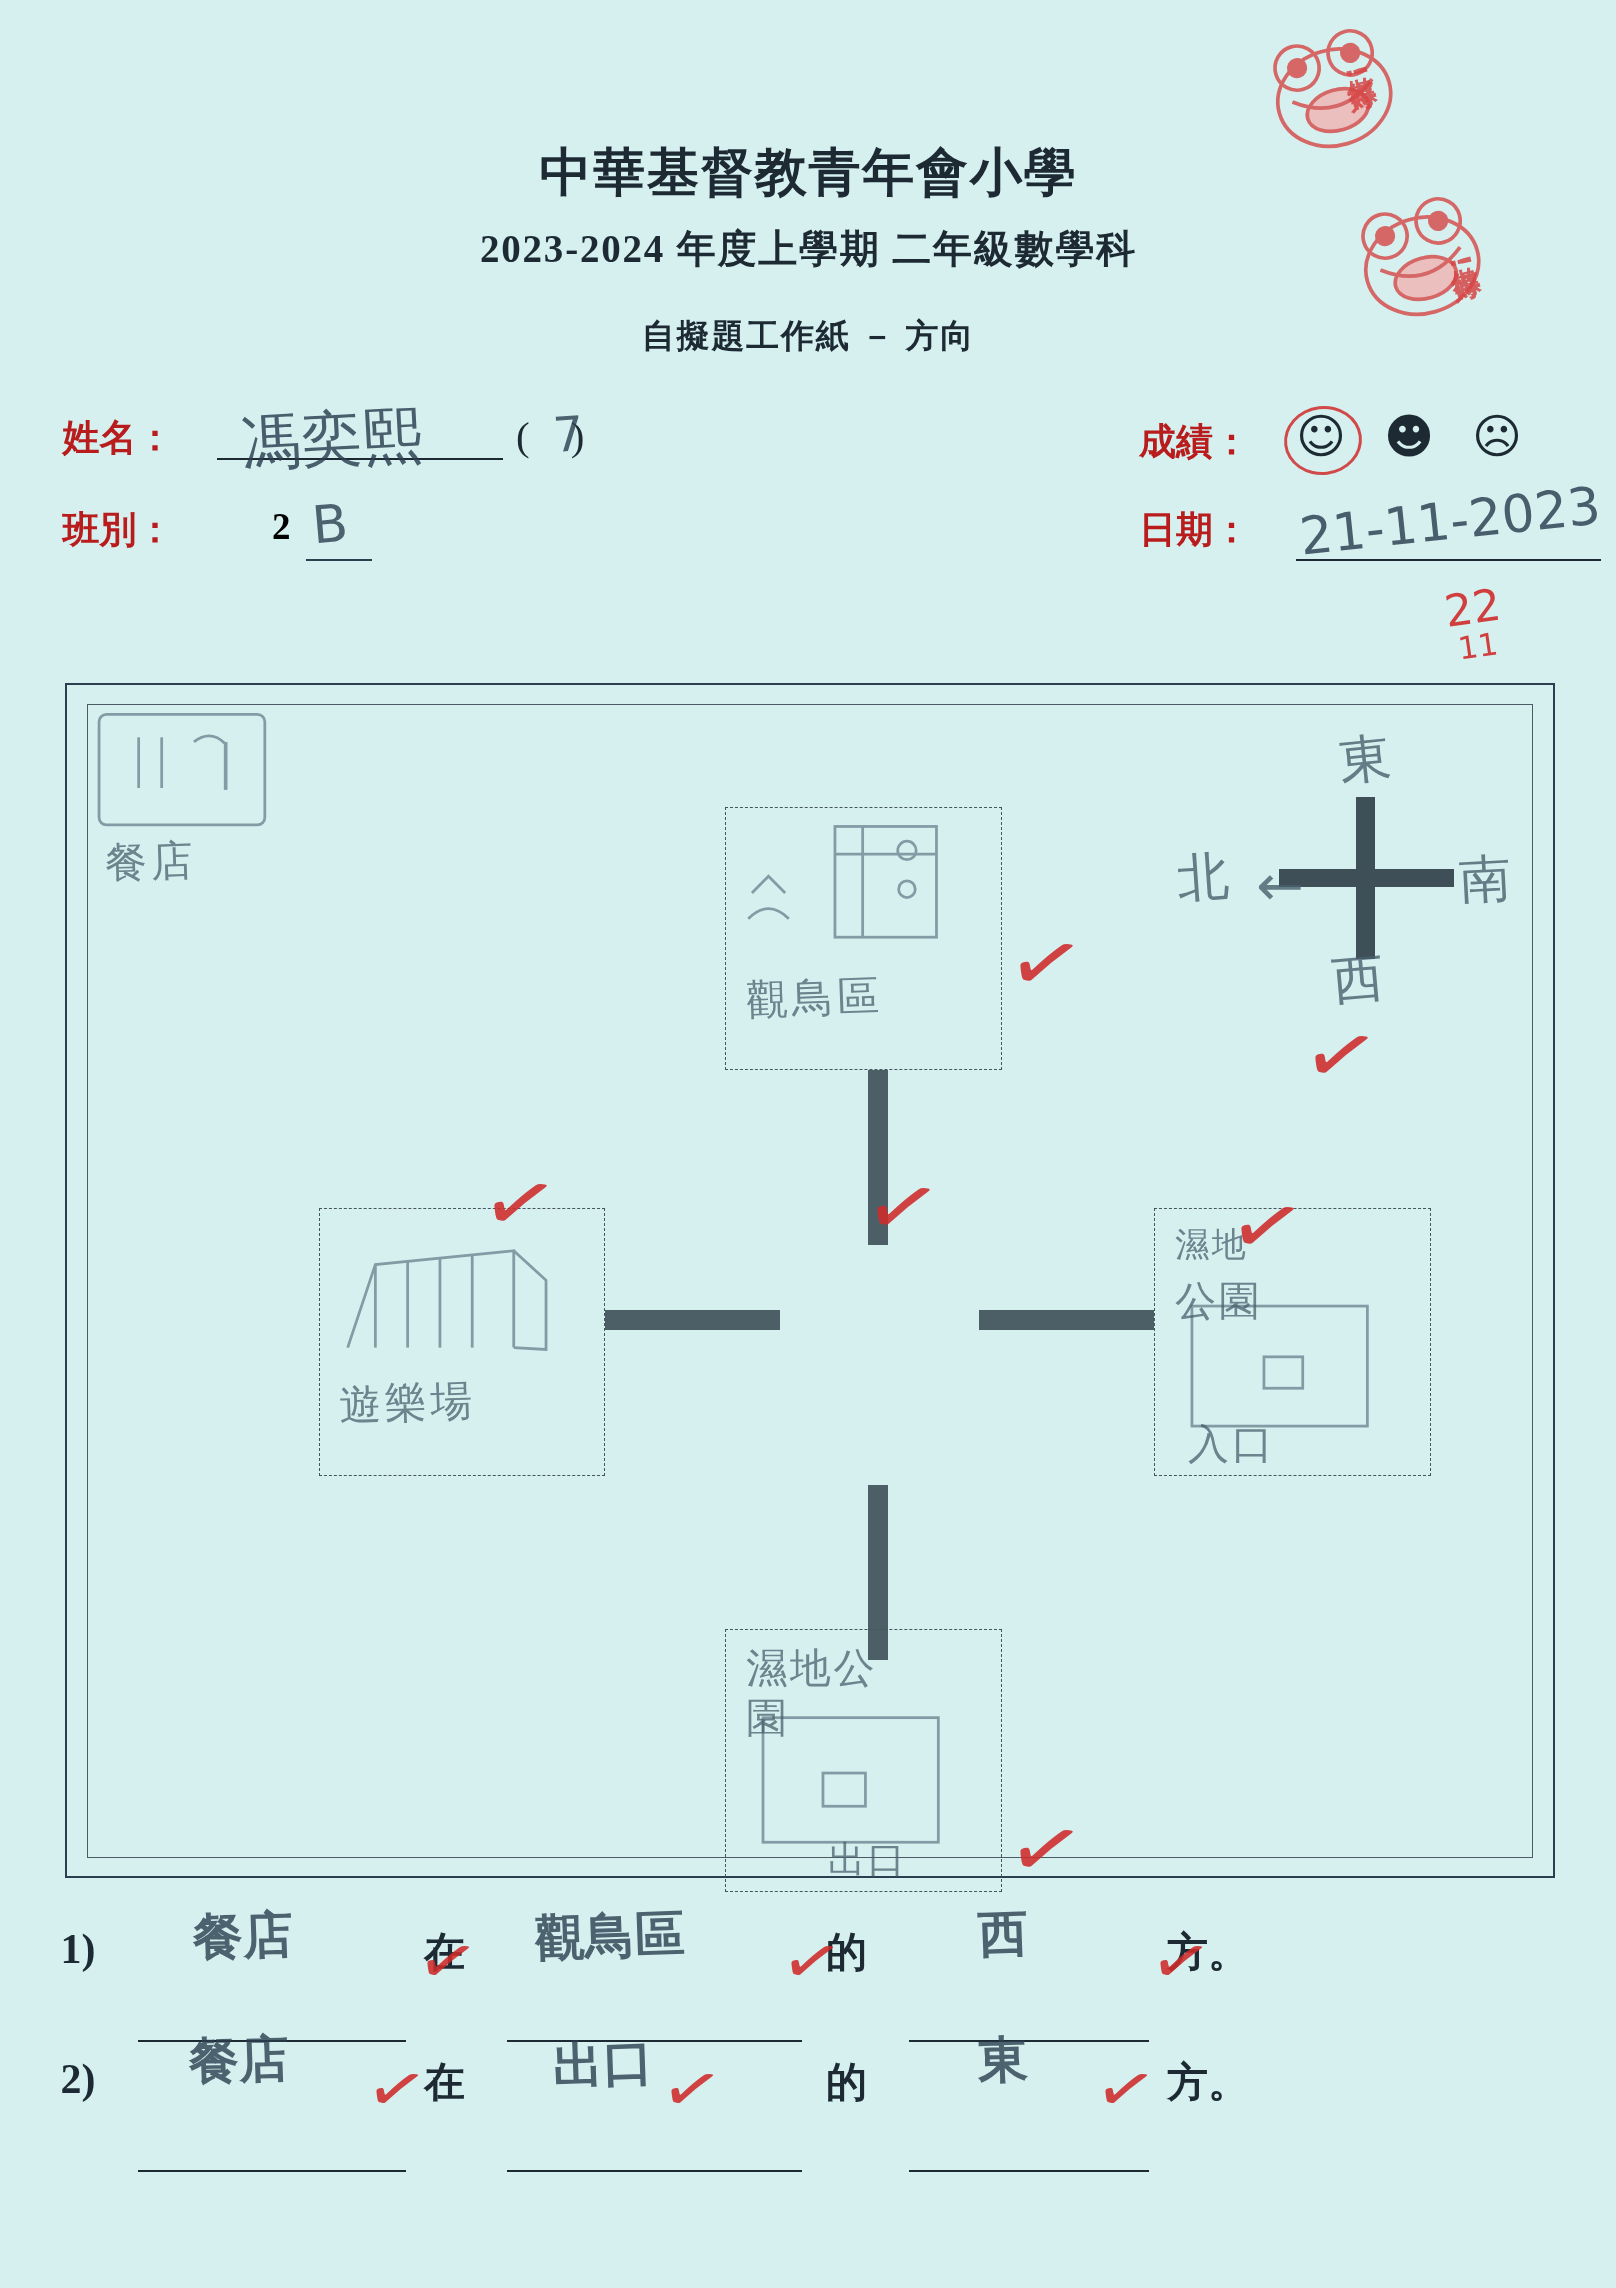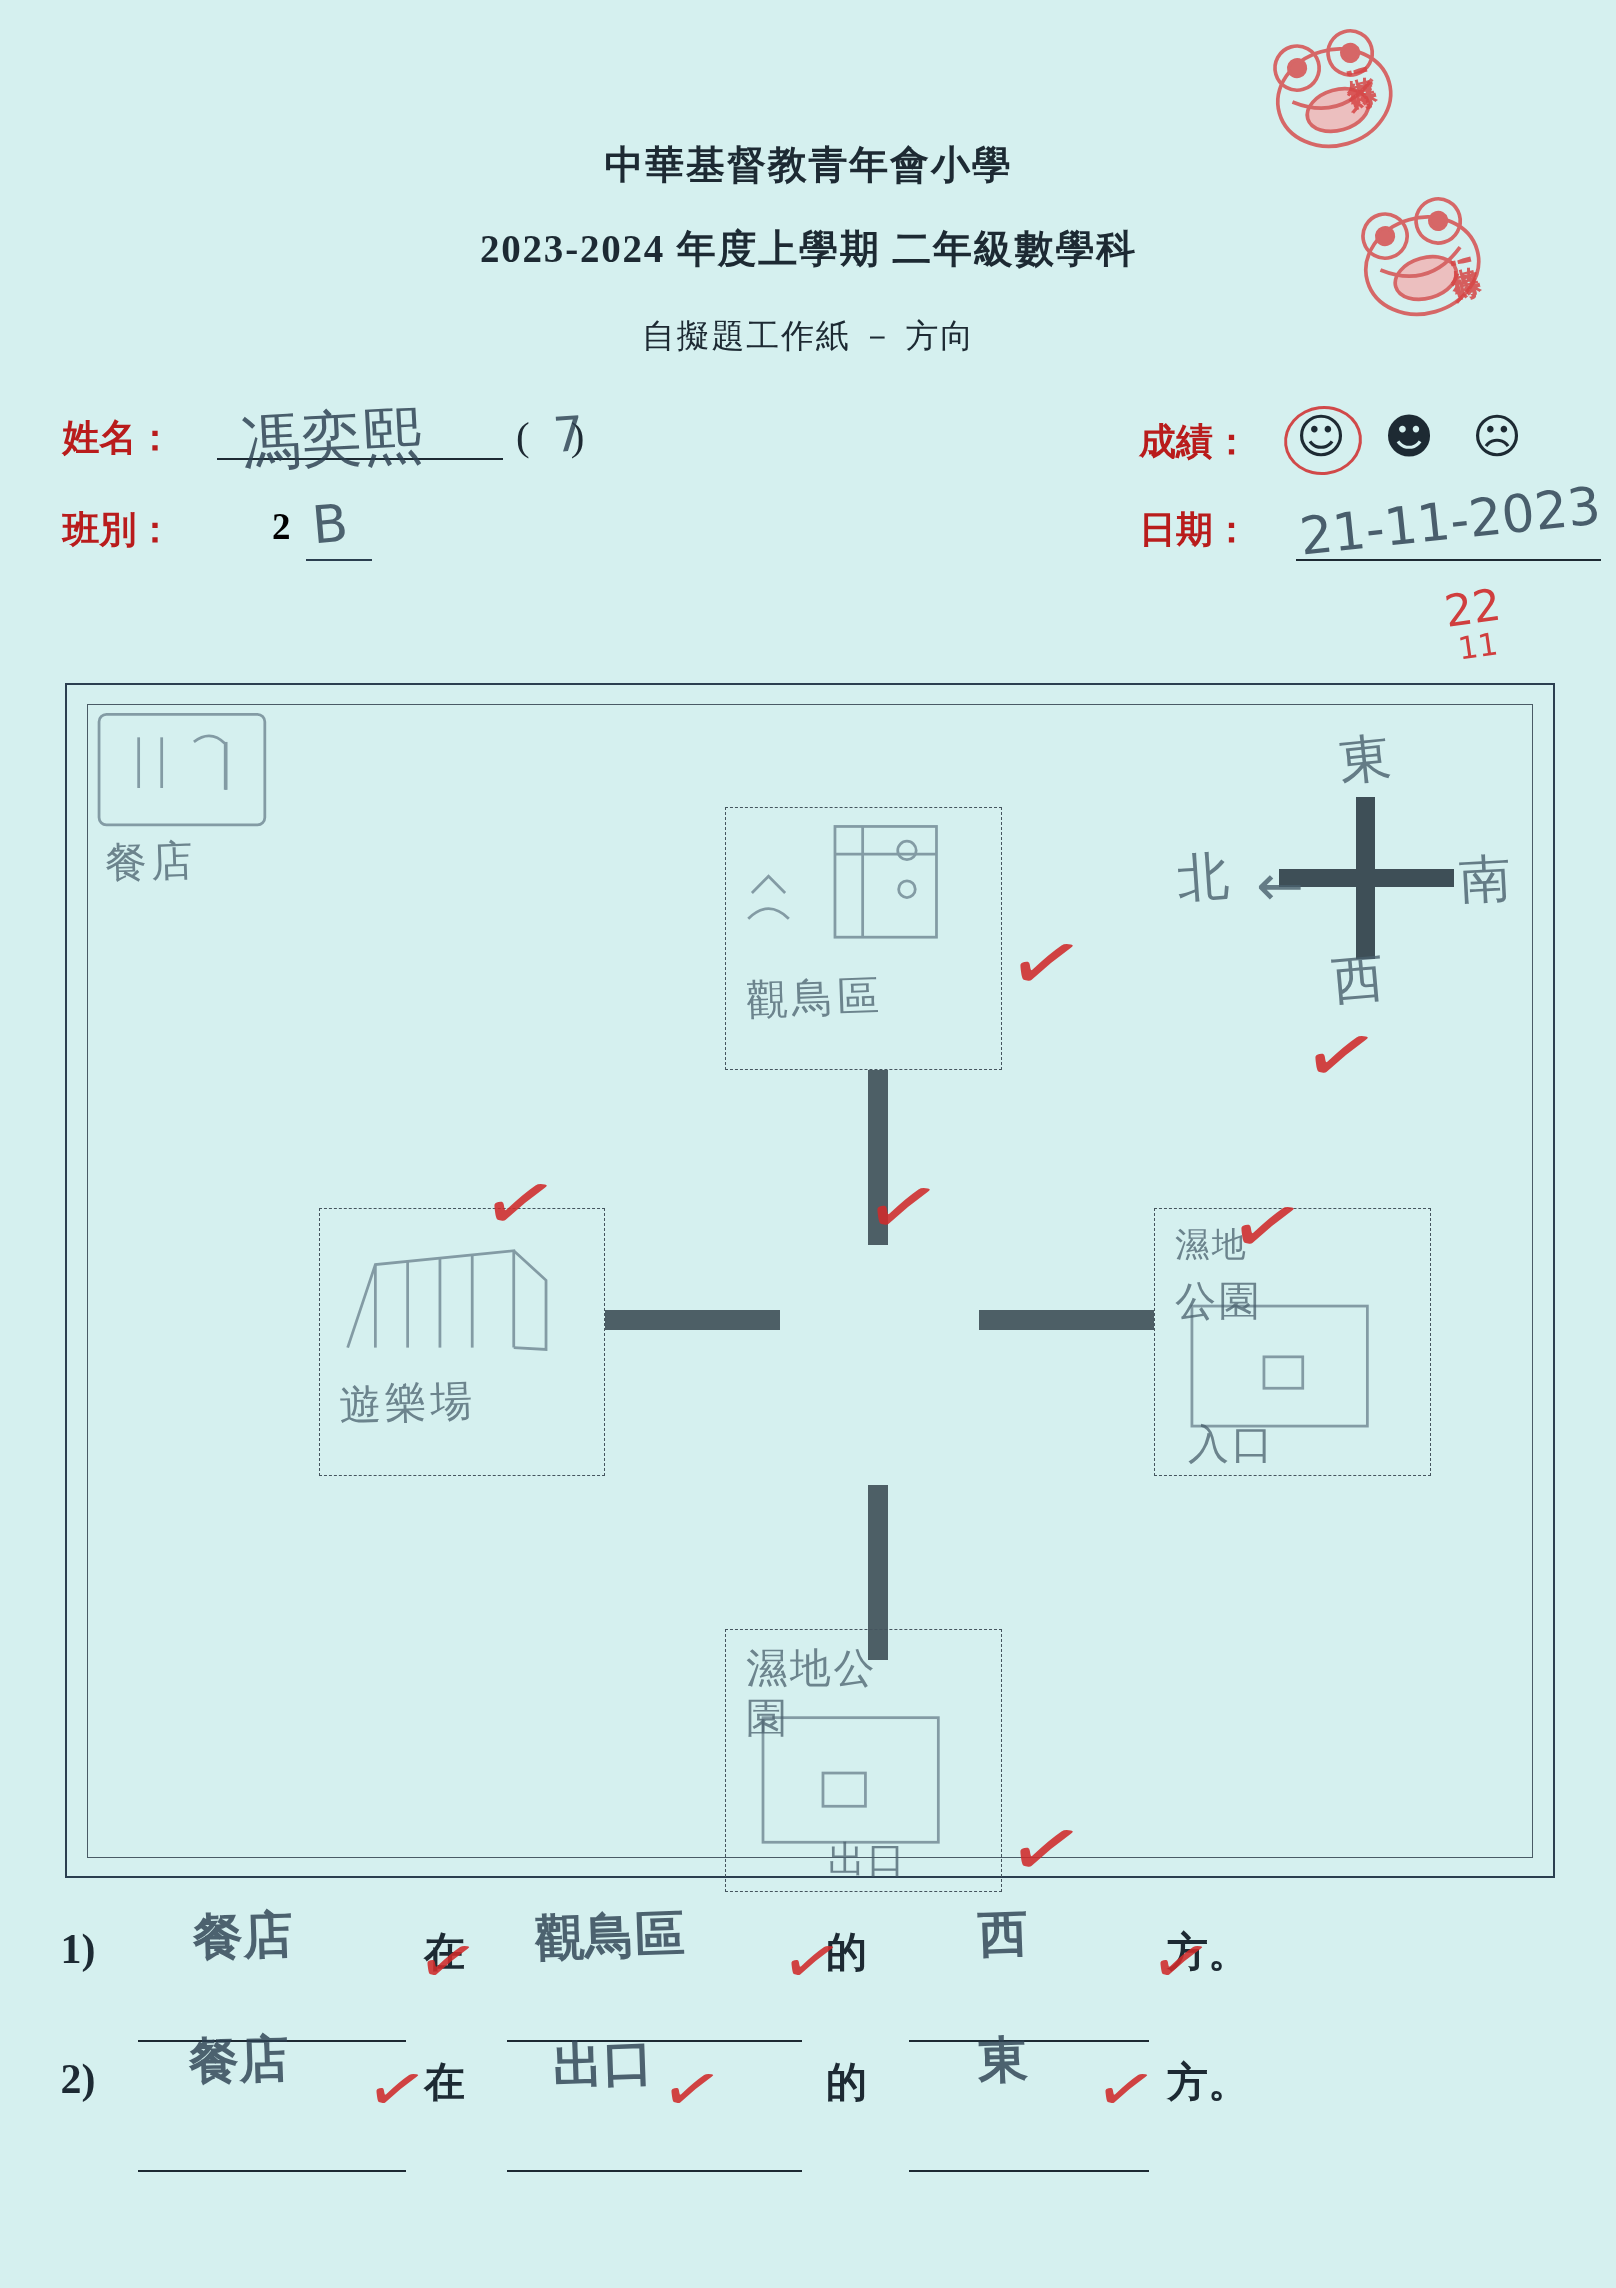--- a/index.html
+++ b/index.html
@@ -20,34 +20,34 @@
   
   .hdr {
     text-align: center;
     font-family: "Liberation Serif", serif;
     color: #1d2a33;
     letter-spacing: 1.8px;
   }
   #title1 {
     position: absolute;
     top: 138px; left: 0; right: 0;
-    font-size: 39px;
+    font-size: 52px;
     font-weight: 700;
   }
   #title2 {
     position: absolute;
     top: 222px; left: 0; right: 0;
     font-size: 39px;
     font-weight: 700;
   }
   #title3 {
     position: absolute;
     top: 314px; left: 0; right: 0;
     font-size: 33px;
-    font-weight: 400;
+    font-weight: 700;
   }
   
   #name-row {
     position: absolute;
     top: 406px;
     left: 55px;
     right: 55px;
     height: 65px;
   }
   .lbl {

